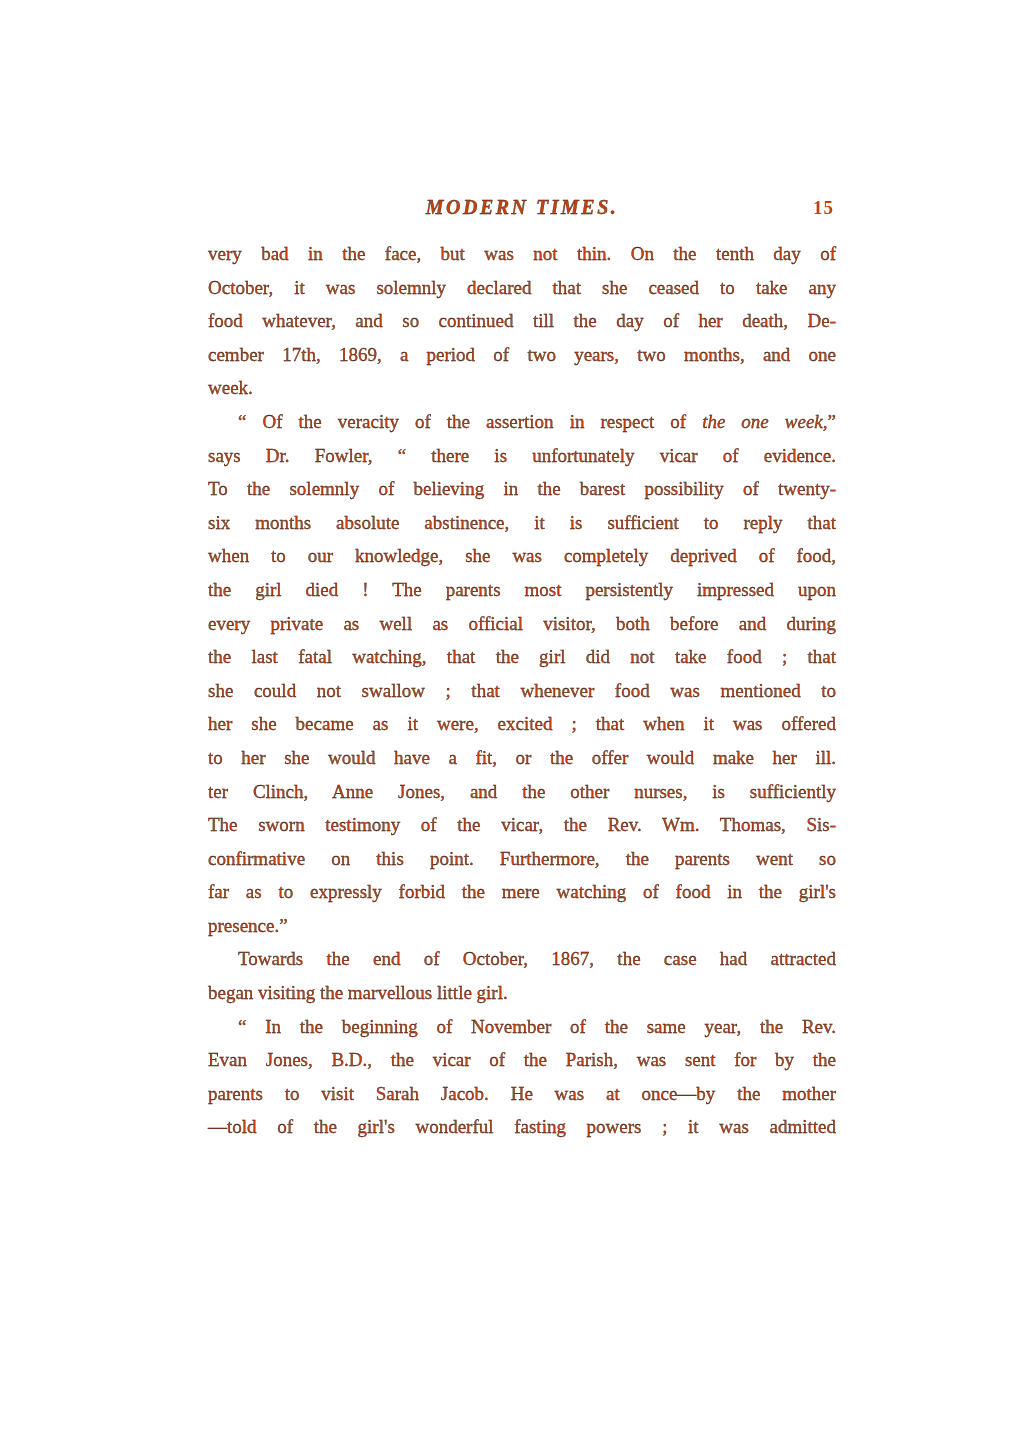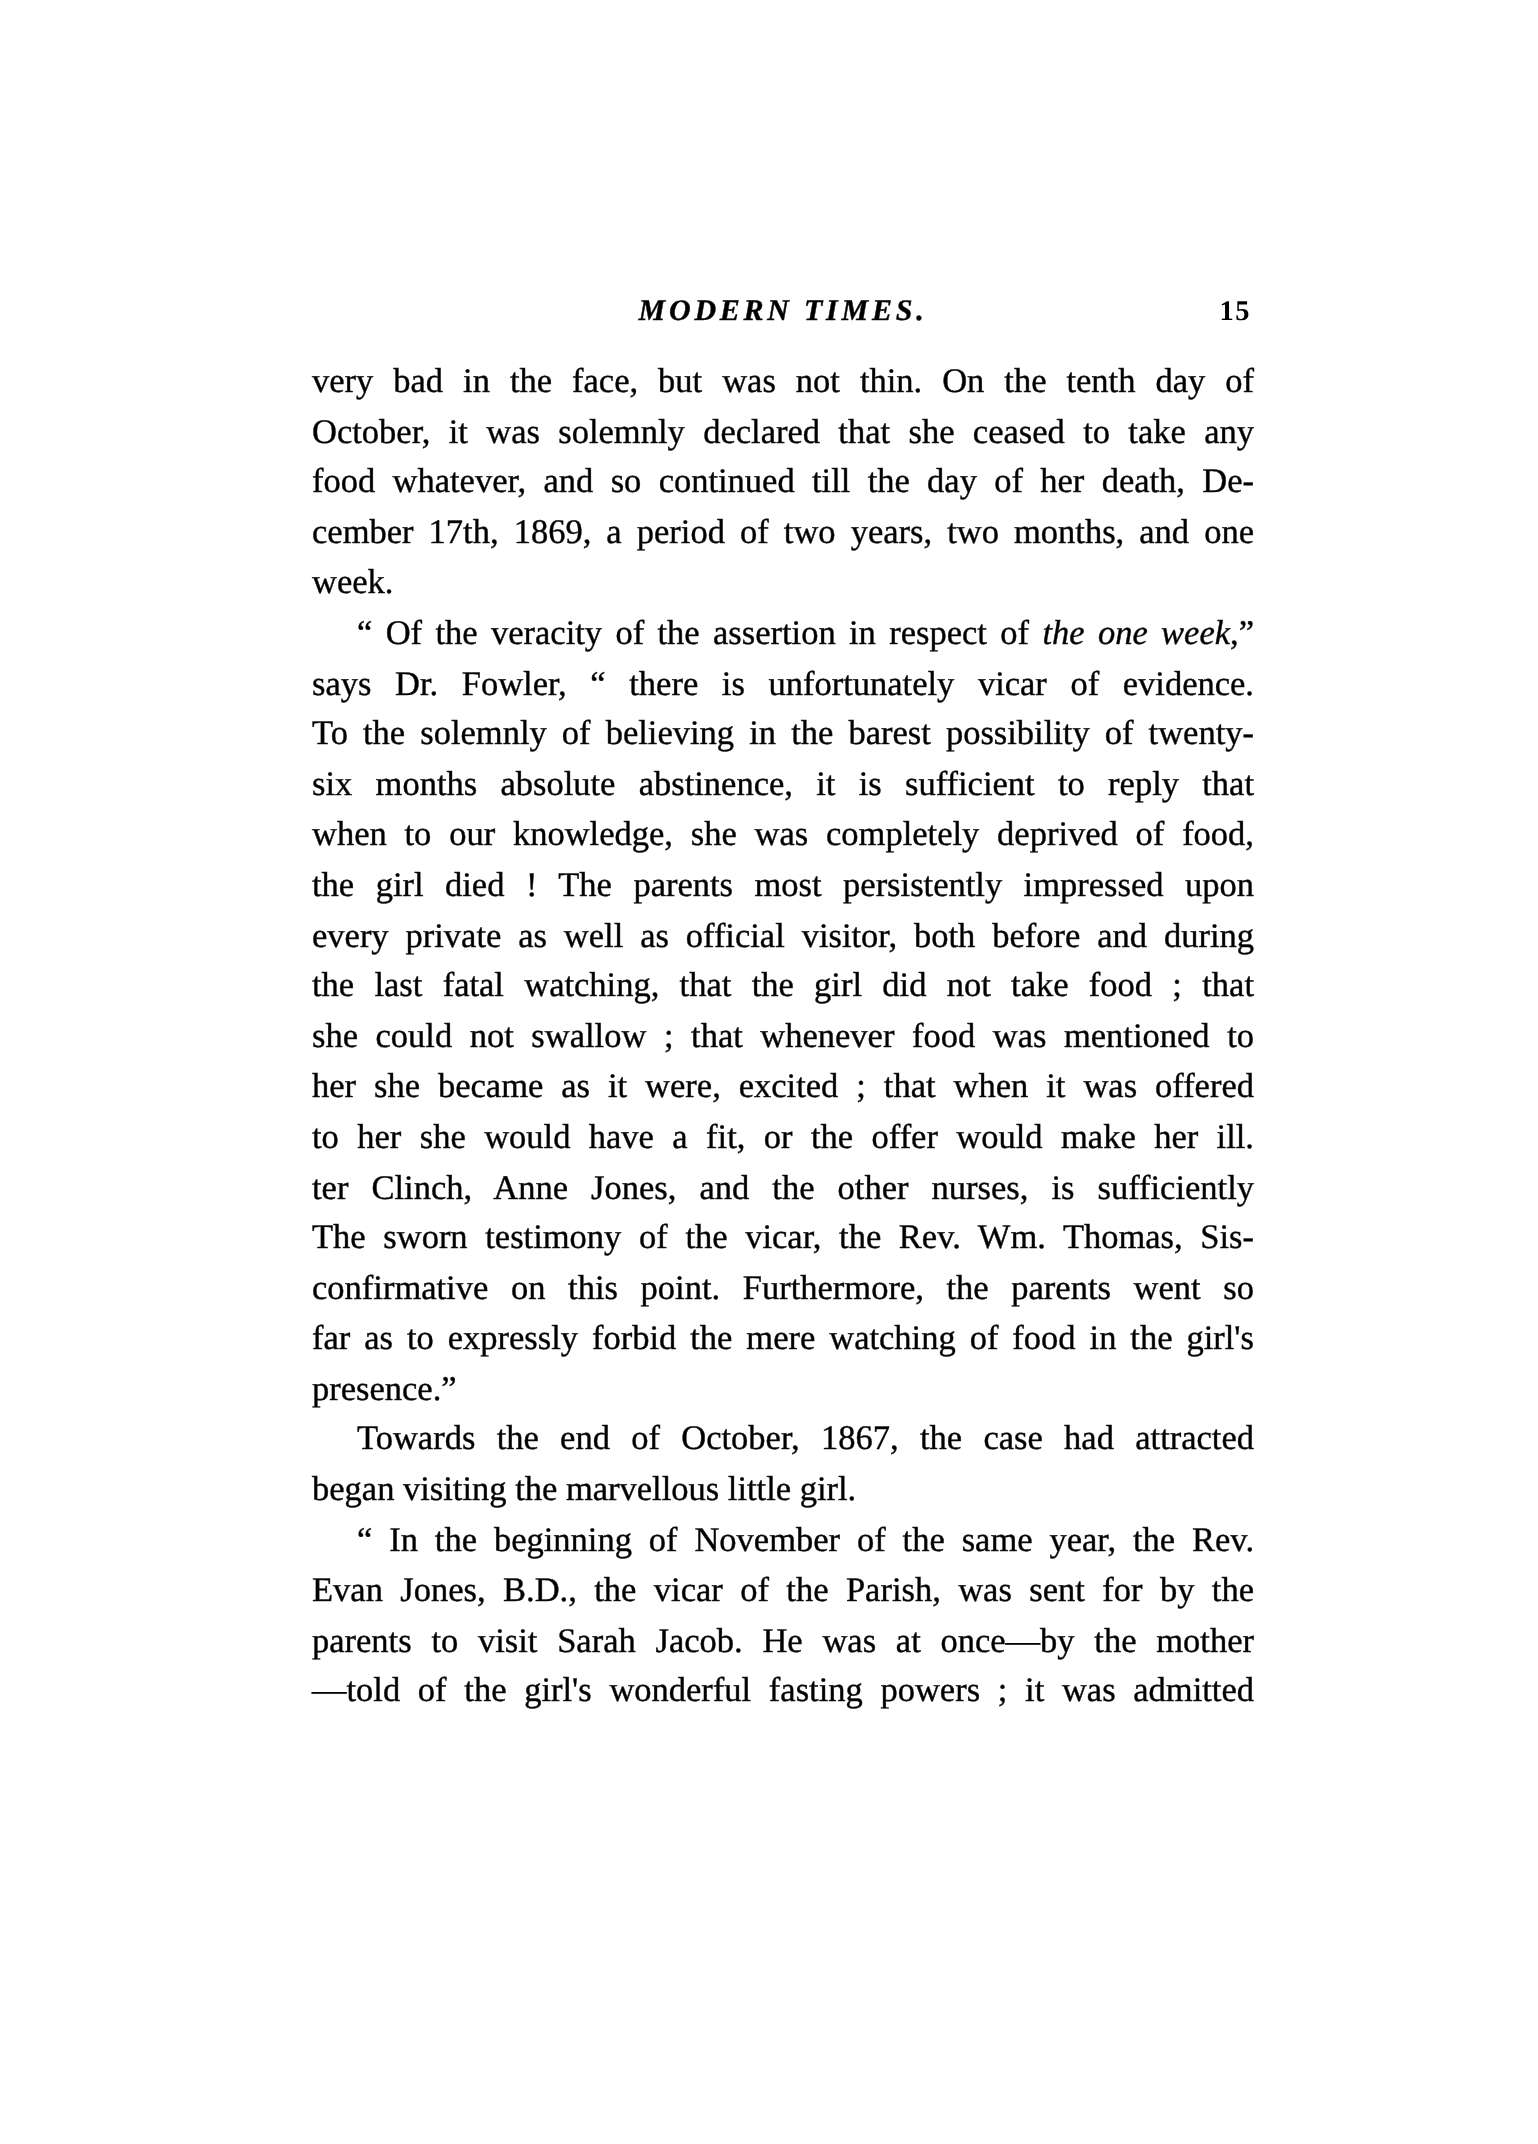--- a/index.html
+++ b/index.html
@@ -6,21 +6,21 @@
     margin: 0;
     padding: 0;
     background: #ffffff;
   }
   .page {
     position: relative;
     width: 1025px;
     height: 1147px;
     background: #ffffff;
     font-family: "Liberation Serif", "DejaVu Serif", serif;
-    color: #000000;
+    color: #c2410c;
     overflow: hidden;
   }
   .runhead {
     position: absolute;
     left: 208px;
     top: 196px;
     width: 628px;
     height: 30px;
   }
   .runtitle {
@@ -40,21 +40,21 @@
     top: 1px;
     font-size: 19px;
     letter-spacing: 1px;
     font-weight: bold;
   }
   .bodytext {
     position: absolute;
     left: 208px;
     top: 237px;
     width: 628px;
-    font-size: 23px;
+    font-size: 19px;
     -webkit-text-stroke: 0.3px #1b1b1b;
   }
   .para { margin: 0; padding: 0; }
   .line {
     height: 33.6px;
     line-height: 33.6px;
     text-align: justify;
     text-align-last: justify;
     overflow: visible;
   }

